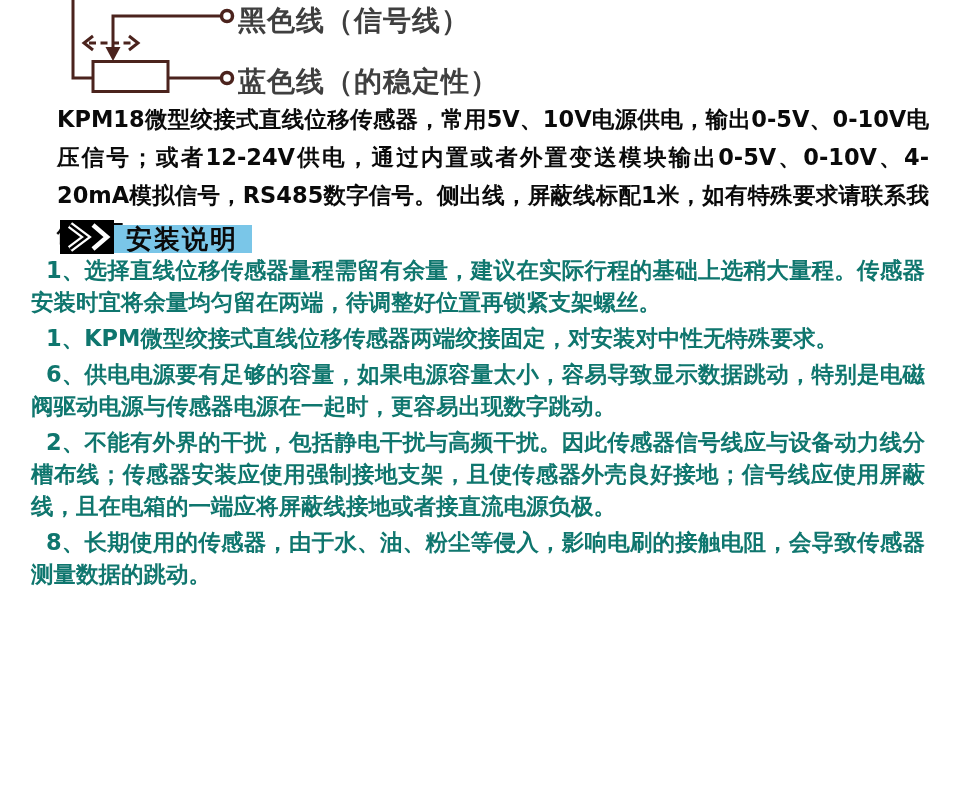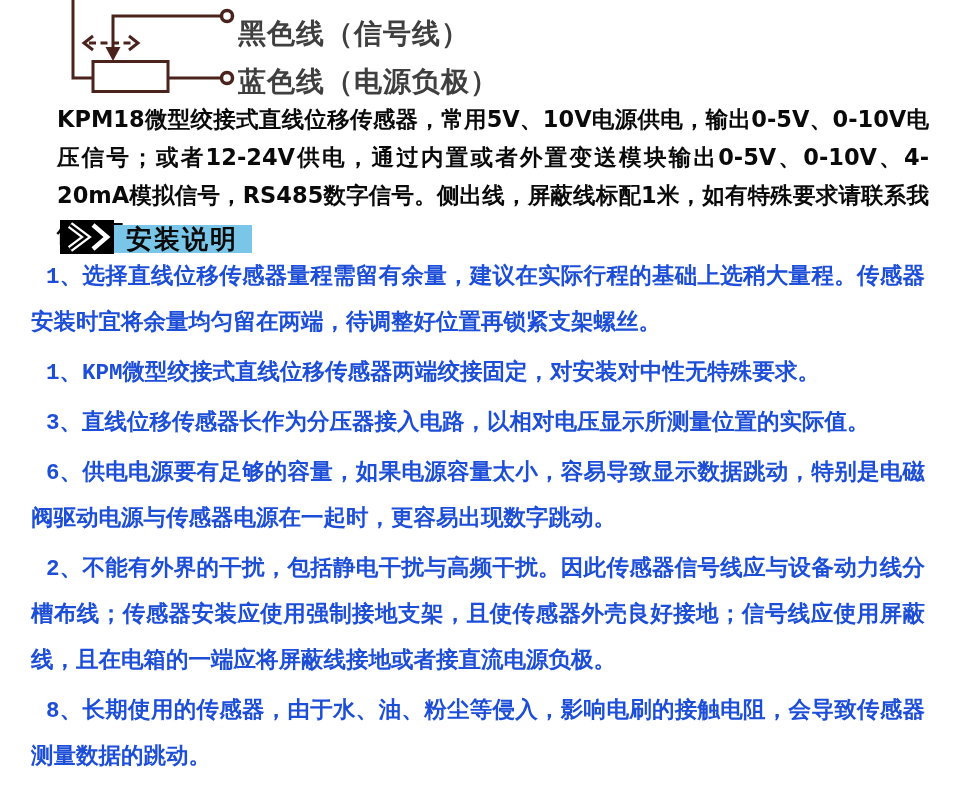--- a/index.html
+++ b/index.html
@@ -17,21 +17,21 @@
   .diagram-svg { position: absolute; left: 0; top: 0; }
   .wire-label {
     position: absolute;
     left: 238px;
     font-size: 28px;
     font-weight: bold;
     color: #3f3f3f;
     letter-spacing: 1px;
     white-space: nowrap;
   }
-  .wire-label.black { top: 15px; }
+  .wire-label.black { top: 2px; }
   .wire-label.blue  { top: 63px; }
 
   
   .intro {
     position: absolute;
     left: 57px; top: 100px;
     width: 872px;
     font-size: 22.5px;
     font-weight: bold;
     line-height: 38px;
@@ -73,27 +73,26 @@
 
   
   .instructions {
     position: absolute;
     left: 31px; top: 254px;
     width: 894px;
   }
   .instructions p {
     font-size: 22.5px;
     font-weight: bold;
-    line-height: 46px;
+    line-height: 32px;
     text-align: justify;
     text-justify: inter-ideograph;
     text-indent: 15px;
-    color: #1d4ed8;
+    color: #0f766e;
     margin-bottom: 4px;
-    font-family: Liberation Mono, monospace;
   }
 </style>
 </head>
 <body>
 
 <div class="page">
 
   <svg class="diagram-svg" width="240" height="100" viewBox="0 0 240 100">
 
     <polyline points="73,0 73,78 92,78" fill="none" stroke="#4b231d" stroke-width="3"></polyline>
@@ -108,39 +107,38 @@
     <polyline points="93,36 84,43 93,50" fill="none" stroke="#4b231d" stroke-width="3"></polyline>
     <polyline points="129,36 138,43 129,50" fill="none" stroke="#4b231d" stroke-width="3"></polyline>
 
     <line x1="168" y1="78" x2="221" y2="78" stroke="#4b231d" stroke-width="3"></line>
 
     <circle cx="227" cy="16" r="5.5" fill="#ffffff" stroke="#4b231d" stroke-width="3.5"></circle>
     <circle cx="227" cy="78" r="5.5" fill="#ffffff" stroke="#4b231d" stroke-width="3.5"></circle>
   </svg>
 
   <div class="wire-label black">黑色线（信号线）</div>
-  <div class="wire-label blue">蓝色线（电源负极）</div>
+  <div class="wire-label blue">蓝色线（的稳定性）</div>
 
   <div class="intro">KPM18微型绞接式直线位移传感器，常用5V、10V电源供电，输出0-5V、0-10V电压信号；或者12-24V供电，通过内置或者外置变送模块输出0-5V、0-10V、4-20mA模拟信号，RS485数字信号。侧出线，屏蔽线标配1米，如有特殊要求请联系我们说明。</div>
 
   <div class="section-header">
     <div class="badge-black">
       <svg width="50" height="32" viewBox="0 0 50 32">
         <polyline points="8,4 24,16 8,28" fill="none" stroke="#ffffff" stroke-width="7"></polyline>
         <polyline points="8,4 24,16 8,28" fill="none" stroke="#000000" stroke-width="2.5"></polyline>
         <polyline points="31,4 45,16 31,28" fill="none" stroke="#ffffff" stroke-width="4.5"></polyline>
       </svg>
     </div>
     <div class="badge-blue">
       <span class="section-title">安装说明</span>
     </div>
   </div>
 
   <div class="instructions">
     <p>1、选择直线位移传感器量程需留有余量，建议在实际行程的基础上选稍大量程。传感器安装时宜将余量均匀留在两端，待调整好位置再锁紧支架螺丝。</p>
     <p>1、KPM微型绞接式直线位移传感器两端绞接固定，对安装对中性无特殊要求。</p>
-    <p>3、直线位移传感器长作为分压器接入电路，以相对电压显示所测量位置的实际值。</p>
     <p>6、供电电源要有足够的容量，如果电源容量太小，容易导致显示数据跳动，特别是电磁阀驱动电源与传感器电源在一起时，更容易出现数字跳动。</p>
     <p>2、不能有外界的干扰，包括静电干扰与高频干扰。因此传感器信号线应与设备动力线分槽布线；传感器安装应使用强制接地支架，且使传感器外壳良好接地；信号线应使用屏蔽线，且在电箱的一端应将屏蔽线接地或者接直流电源负极。</p>
     <p>8、长期使用的传感器，由于水、油、粉尘等侵入，影响电刷的接触电阻，会导致传感器测量数据的跳动。</p>
   </div>
 
 </div>
 
 </body></html>

